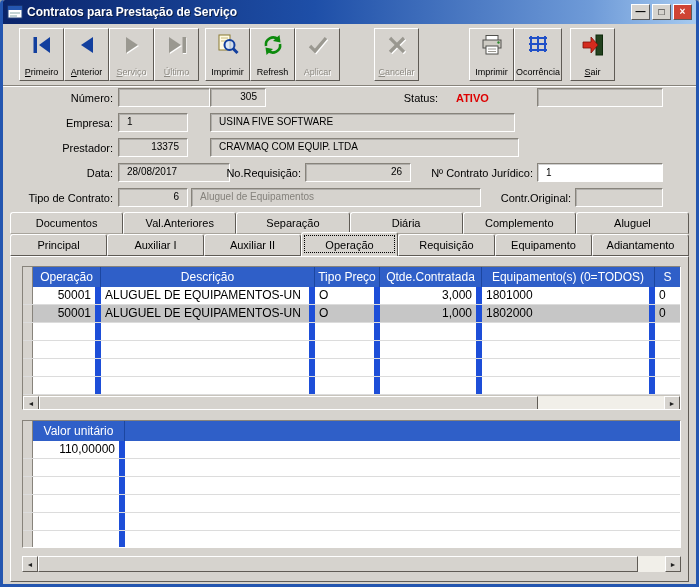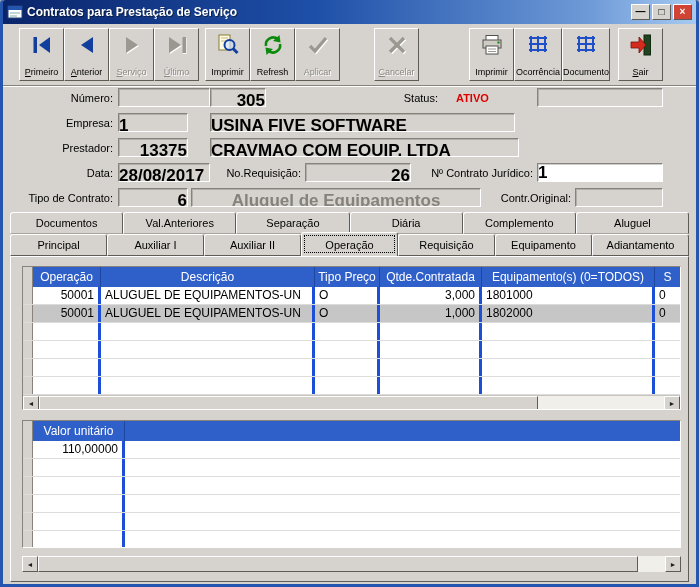--- a/index.html
+++ b/index.html
@@ -29,25 +29,25 @@
   .tb-btn svg { width:24px; height:24px; flex:0 0 24px; }
   .tb-btn .lbl { font-size:9px; white-space:nowrap; overflow:hidden; max-width:46px; }
   .tb-btn.u .lbl::first-letter { text-decoration:underline; }
   .tb-btn.disabled .lbl { color:#8d8a83; text-shadow:1px 1px 0 #fff; }
   .sp6{width:6px;} .sp32{width:34px;} .sp50{width:50px;} .sp8{width:8px;}
 
   
   .form-area { position:relative; flex:0 0 126px; }
   .flabel { position:absolute; text-align:right; font-size:11px; white-space:nowrap; }
   .ffield { position:absolute; height:19px; background:#d6d3ce; border:1px solid; border-color:#87837b #ffffff #ffffff #87837b;
-            box-shadow:inset 1px 1px 0 rgba(64,64,64,.25); font-size:17px; padding:2px 0;
-            white-space:nowrap; overflow:hidden;font-weight:bold; }
+            box-shadow:inset 1px 1px 0 rgba(64,64,64,.25); font-size:10px; padding:2px 8px;
+            white-space:nowrap; overflow:hidden; }
   .ffield.white { background:#ffffff; }
   .ffield.right { text-align:right; }
-  .ffield.dim { color:#85827c;text-align:center; }
+  .ffield.dim { color:#85827c; }
   input.ffield { font-family:"Liberation Sans", sans-serif; outline:none; }
   .status-val { position:absolute; color:#dd0000; font-weight:bold; font-size:11px; }
 
   
   .tabs { padding:0 7px; }
   .tab-row { display:flex; height:22px; }
   .tab { flex:1; background:#d6d3ce; border:1px solid; border-color:#ffffff #5f5b55 #a8a49c #ffffff;
          border-radius:3px 3px 0 0; display:flex; align-items:center; justify-content:center;
          font-size:11px; white-space:nowrap; overflow:hidden; cursor:default; }
   .tab-row.front .tab { border-bottom-color:#5f5b55; }
@@ -61,21 +61,21 @@
   
   .grid { background:#fff; border:1px solid; border-color:#87837b #ffffff #ffffff #87837b;
           box-shadow:inset 1px 1px 0 rgba(64,64,64,.2); width:659px; overflow:hidden; }
   .grid-header { display:flex; height:20px; background:#2f5fc8; color:#fff; font-size:12px; }
   .gh-corner { width:10px; flex:0 0 10px; background:#d6d3ce; border-right:1px solid #87837b; }
   .gh-cell { display:flex; align-items:center; justify-content:center; border-right:1px solid #1c46a0;
              white-space:nowrap; overflow:hidden; flex:0 0 auto; }
   .grid-row { display:flex; height:18px; border-bottom:1px solid #dcdcdc; font-size:12px; background:#fff; }
   .grid-row.selected { background:#c6c6c6; }
   .g-ind { width:10px; flex:0 0 10px; background:#d6d3ce; border-right:1px solid #87837b; }
-  .g-cell { padding:1px 4px; border-right:3px solid #1d4ed8; white-space:nowrap; overflow:hidden; flex:0 0 auto; }
+  .g-cell { padding:1px 4px; border-right:6px solid #1d4ed8; white-space:nowrap; overflow:hidden; flex:0 0 auto; }
   .g-cell.r { text-align:right; }
   .c0{width:68px;} .c1{width:214px;} .c2{width:65px;} .c3{width:102px;} .c4{width:173px;} .c5{flex:1; border-right:none;}
   .v0{width:92px;} .v1{flex:1; border-right:none;}
 
   
   .hscroll { height:16px; display:flex; background:#f1efe9; border-top:1px solid #c8c4bc; }
   .hscroll.standalone { width:659px; margin-top:8px; border:none; }
   .sb-btn { width:16px; flex:0 0 16px; background:#d6d3ce; border:1px solid; border-color:#ffffff #5f5b55 #5f5b55 #ffffff;
             display:flex; align-items:center; justify-content:center; font-size:7px; line-height:1; color:#202020; }
   .sb-thumb { background:#d6d3ce; border:1px solid; border-color:#ffffff #5f5b55 #5f5b55 #ffffff; }
@@ -197,33 +197,20 @@
             <line x1="3" y1="5" x2="21" y2="5"></line>
             <line x1="3" y1="11" x2="21" y2="11"></line>
             <line x1="3" y1="17" x2="21" y2="17"></line>
             <line x1="5" y1="3" x2="5" y2="19"></line>
             <line x1="12" y1="3" x2="12" y2="19"></line>
             <line x1="19" y1="3" x2="19" y2="19"></line>
           </g>
         </svg>
       <div class="lbl">Ocorrência</div>
     </div>
-    <div class="tb-btn wide">
-      <svg viewBox="0 0 24 24">
-          <g stroke="#2050c8" stroke-width="2">
-            <line x1="3" y1="5" x2="21" y2="5"></line>
-            <line x1="3" y1="11" x2="21" y2="11"></line>
-            <line x1="3" y1="17" x2="21" y2="17"></line>
-            <line x1="5" y1="3" x2="5" y2="19"></line>
-            <line x1="12" y1="3" x2="12" y2="19"></line>
-            <line x1="19" y1="3" x2="19" y2="19"></line>
-          </g>
-        </svg>
-      <div class="lbl">Documento</div>
-    </div>
     <div class="sp8"></div>
     <div class="tb-btn u">
       <svg viewBox="0 0 24 24">
           <rect x="15" y="2" width="6.5" height="20" fill="#23421f" stroke="#0f2a0c"></rect>
           <polygon points="2,9 10,9 10,4 17,12 10,20 10,15 2,15" fill="#d42b1e" stroke="#7a0f08" stroke-width="0.8"></polygon>
         </svg>
       <div class="lbl">Sair</div>
     </div>
   </div>
 
@@ -238,21 +225,21 @@
 
     <div class="flabel" style="left:10px;top:31px;width:100px">Empresa:</div>
     <div class="ffield" style="left:115px;top:27px;width:70px">1</div>
     <div class="ffield" style="left:207px;top:27px;width:305px">USINA FIVE SOFTWARE</div>
 
     <div class="flabel" style="left:10px;top:56px;width:100px">Prestador:</div>
     <div class="ffield right" style="left:115px;top:52px;width:70px">13375</div>
     <div class="ffield" style="left:207px;top:52px;width:309px">CRAVMAQ COM EQUIP. LTDA</div>
 
     <div class="flabel" style="left:10px;top:81px;width:100px">Data:</div>
-    <div class="ffield" style="left:115px;top:77px;width:92px">28/08/2017</div>
+    <div class="ffield" style="left:115px;top:77px;width:112px">28/08/2017</div>
     <div class="flabel" style="left:216px;top:81px;width:82px">No.Requisição:</div>
     <div class="ffield right" style="left:302px;top:77px;width:106px">26</div>
     <div class="flabel" style="left:415px;top:81px;width:115px">Nº Contrato Jurídico:</div>
     <input class="ffield white" style="left: 534px; top: 77px; width: 126px;" value="1">
 
     <div class="flabel" style="left:10px;top:106px;width:100px">Tipo de Contrato:</div>
     <div class="ffield right" style="left:115px;top:102px;width:70px">6</div>
     <div class="ffield dim" style="left:188px;top:102px;width:290px">Aluguel de Equipamentos</div>
     <div class="flabel" style="left:488px;top:106px;width:80px">Contr.Original:</div>
     <div class="ffield" style="left:572px;top:102px;width:88px"></div>

